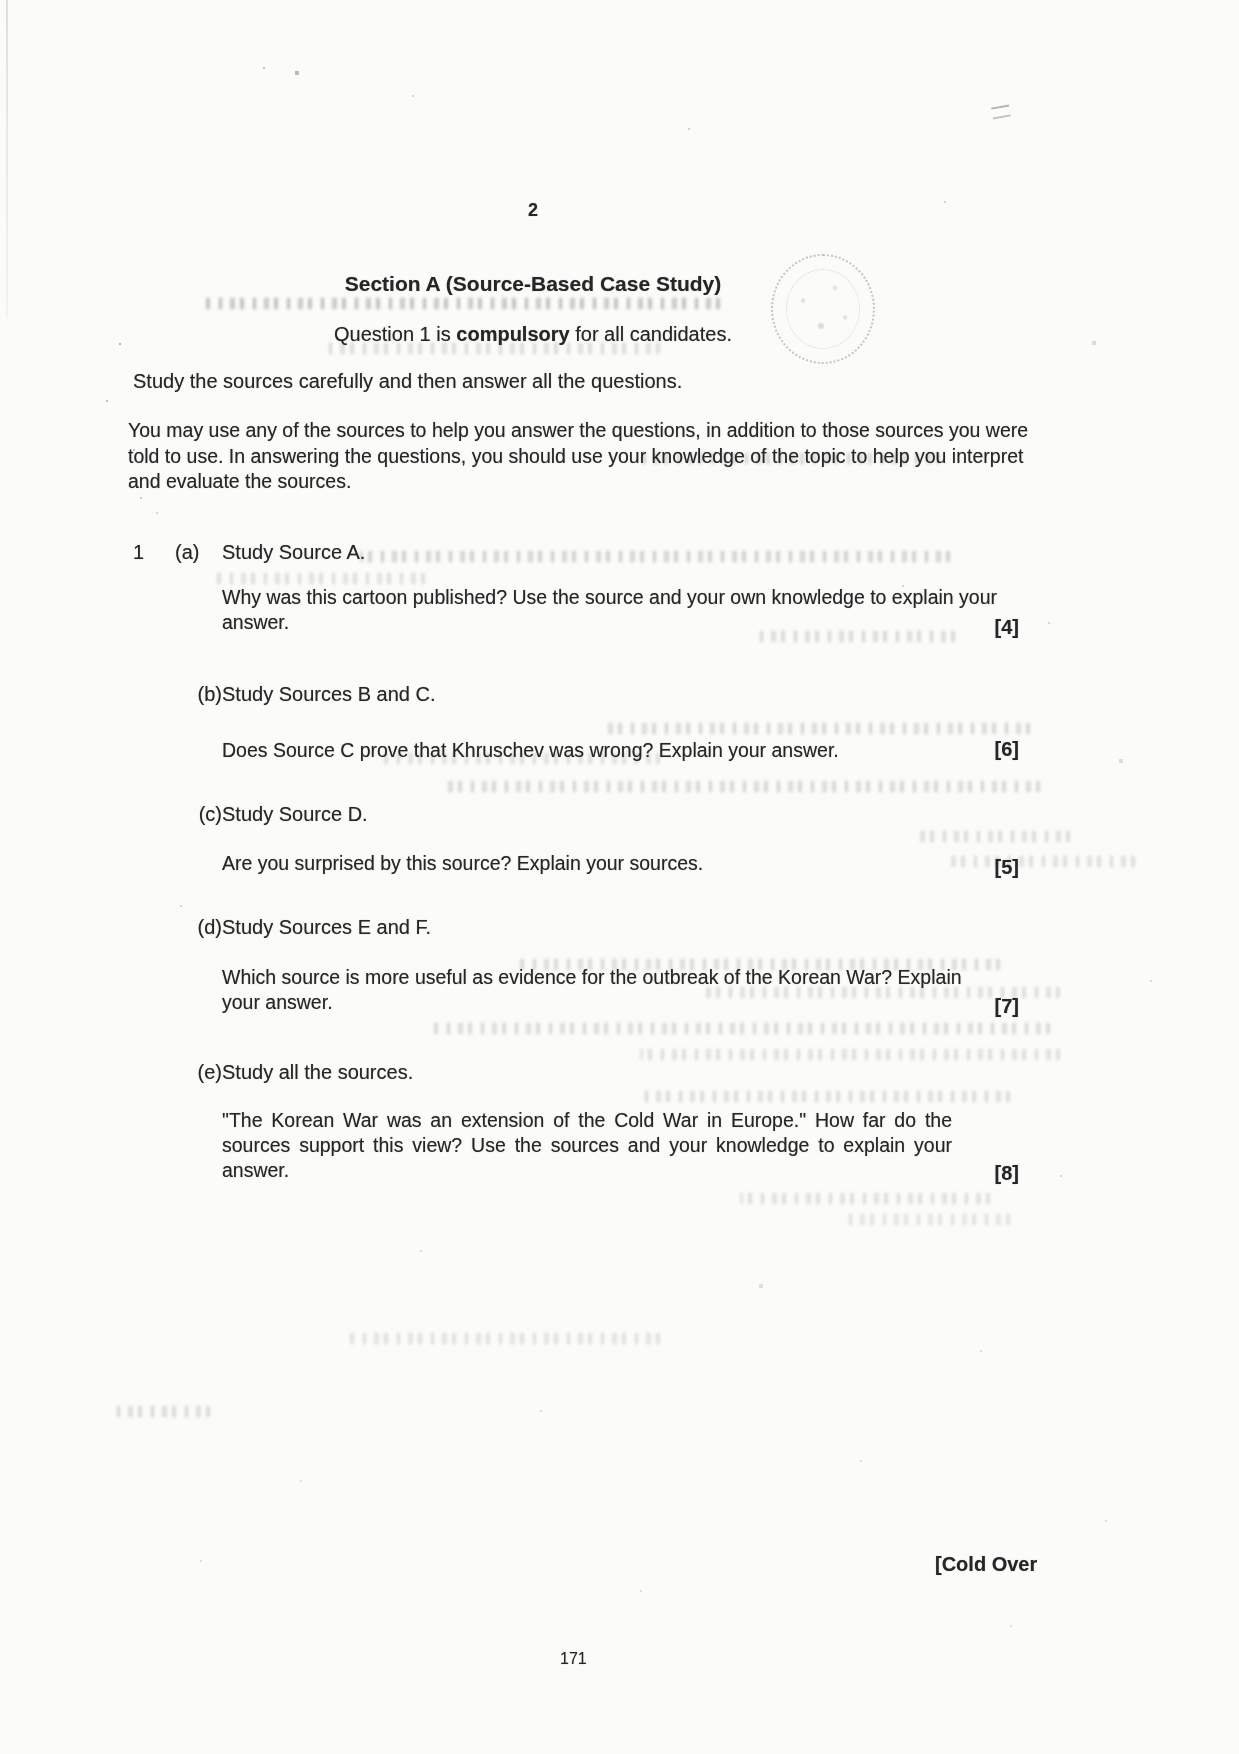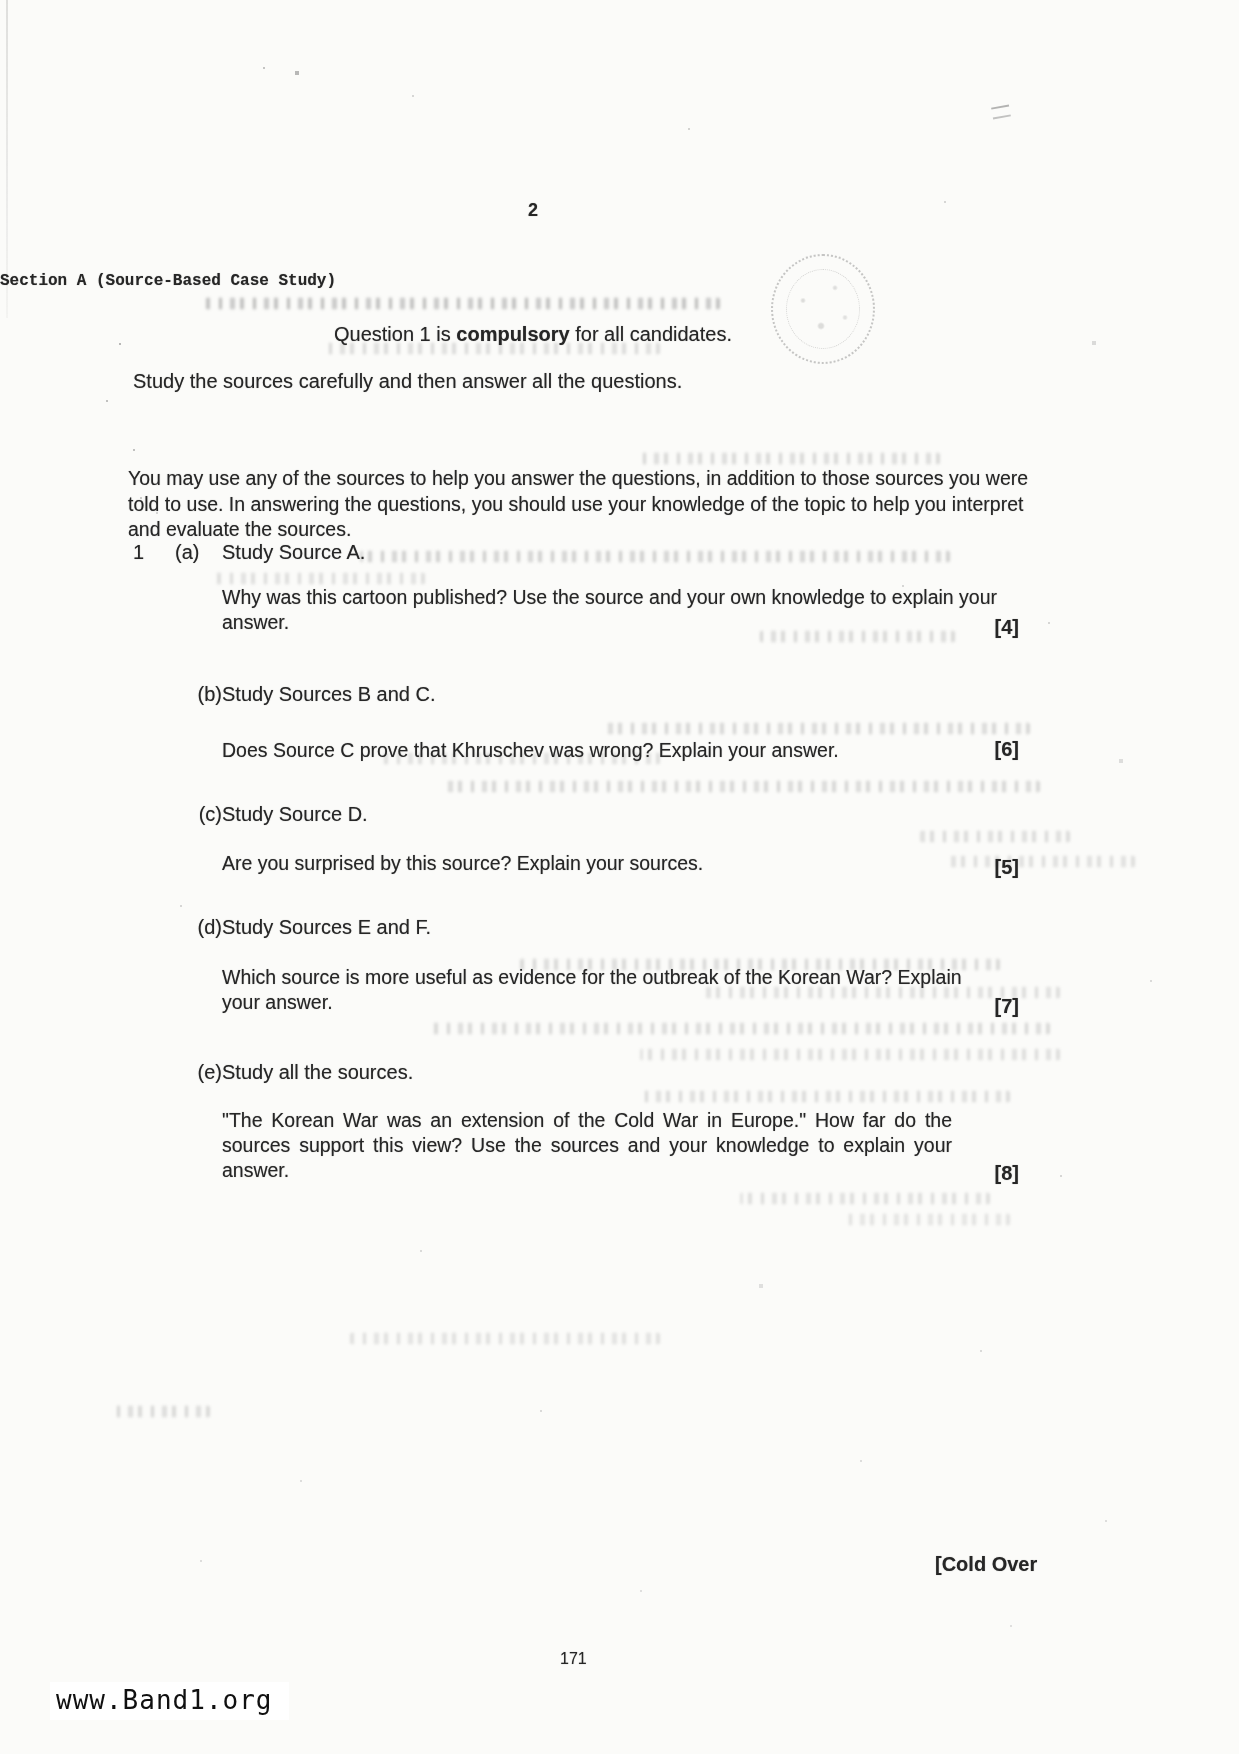--- a/index.html
+++ b/index.html
@@ -6,25 +6,25 @@
   .page{
     position:relative;
     width:1239px;height:1754px;
     background:#fbfbf9;
     overflow:hidden;
     font-family:"Liberation Sans",sans-serif;
     color:#262626;
   }
   .txt{text-shadow:0 0 1px rgba(40,40,40,.45);}
   .page-number{position:absolute;top:200px;left:0;width:1066px;text-align:center;font-size:18px;font-weight:bold;}
-  .section-title{position:absolute;top:272px;left:0;width:1066px;text-align:left;font-size:16px;font-weight:bold;font-family:Liberation Mono, monospace;}
+  .section-title{position:absolute;top:272px;left:0;width:1066px;text-align:center;font-size:21px;font-weight:bold;}
   .compulsory-line{position:absolute;top:323px;left:0;width:1066px;text-align:center;font-size:20px;}
   .compulsory-line b{font-weight:bold;margin-top:8px;}
   .study-line{position:absolute;top:370px;left:133px;font-size:20px;text-align:right;}
-  .para{position:absolute;top:418px;left:128px;width:905px;font-size:19.5px;line-height:25.5px;margin-top:48px;}
+  .para{position:absolute;top:418px;left:128px;width:905px;font-size:19.5px;line-height:25.5px;}
   .part-head{position:absolute;font-size:20px;white-space:nowrap;}
   .part-head .qnum{display:inline-block;width:42px;}
   .part-head .plabel{display:inline-block;width:47px;}
   .part-head.sub{left:172px;text-align:right;}
   .part-head.sub .plabel{width:50px;}
   .part-text{position:absolute;left:222px;font-size:19.5px;line-height:25px;}
   .w-a{width:780px;}
   .w-e{width:730px;text-align:justify;}
   .mark{position:absolute;right:220px;font-size:20px;font-weight:bold;}
   .turn-over{position:absolute;top:1553px;left:935px;font-size:20px;font-weight:bold;}
@@ -131,15 +131,14 @@
   <div class="part-head sub txt" style="top:916px"><span class="plabel">(d)</span><span>Study Sources E and F.</span></div>
   <div class="part-text w-a txt" style="top:965px">Which source is more useful as evidence for the outbreak of the Korean War? Explain your answer.</div>
   <div class="mark txt" style="top:995px">[7]</div>
 
   <div class="part-head sub txt" style="top:1061px"><span class="plabel">(e)</span><span>Study all the sources.</span></div>
   <div class="part-text w-e txt" style="top:1108px">"The Korean War was an extension of the Cold War in Europe." How far do the sources support this view? Use the sources and your knowledge to explain your answer.</div>
   <div class="mark txt" style="top:1162px">[8]</div>
 
   <div class="turn-over txt">[Cold Over</div>
   <div class="sheet-number txt">171</div>
-  <div class="watermark">www.Band1.org</div>
 
 </div>
 
 </body></html>

